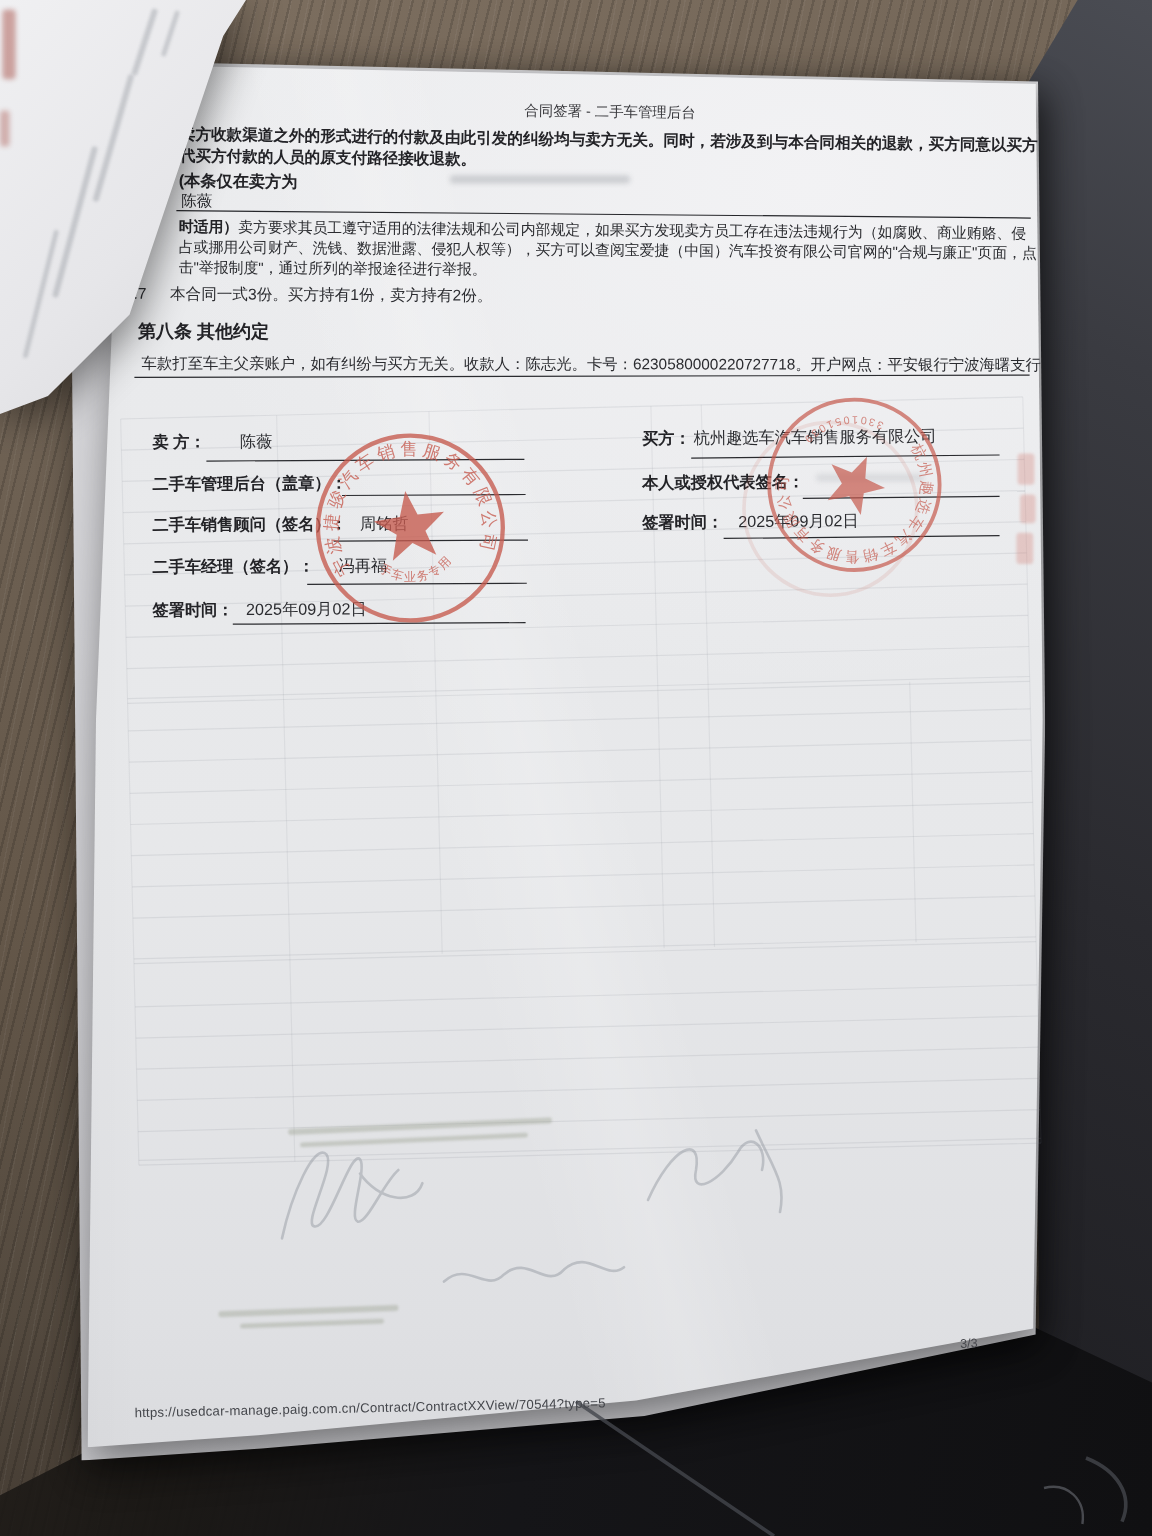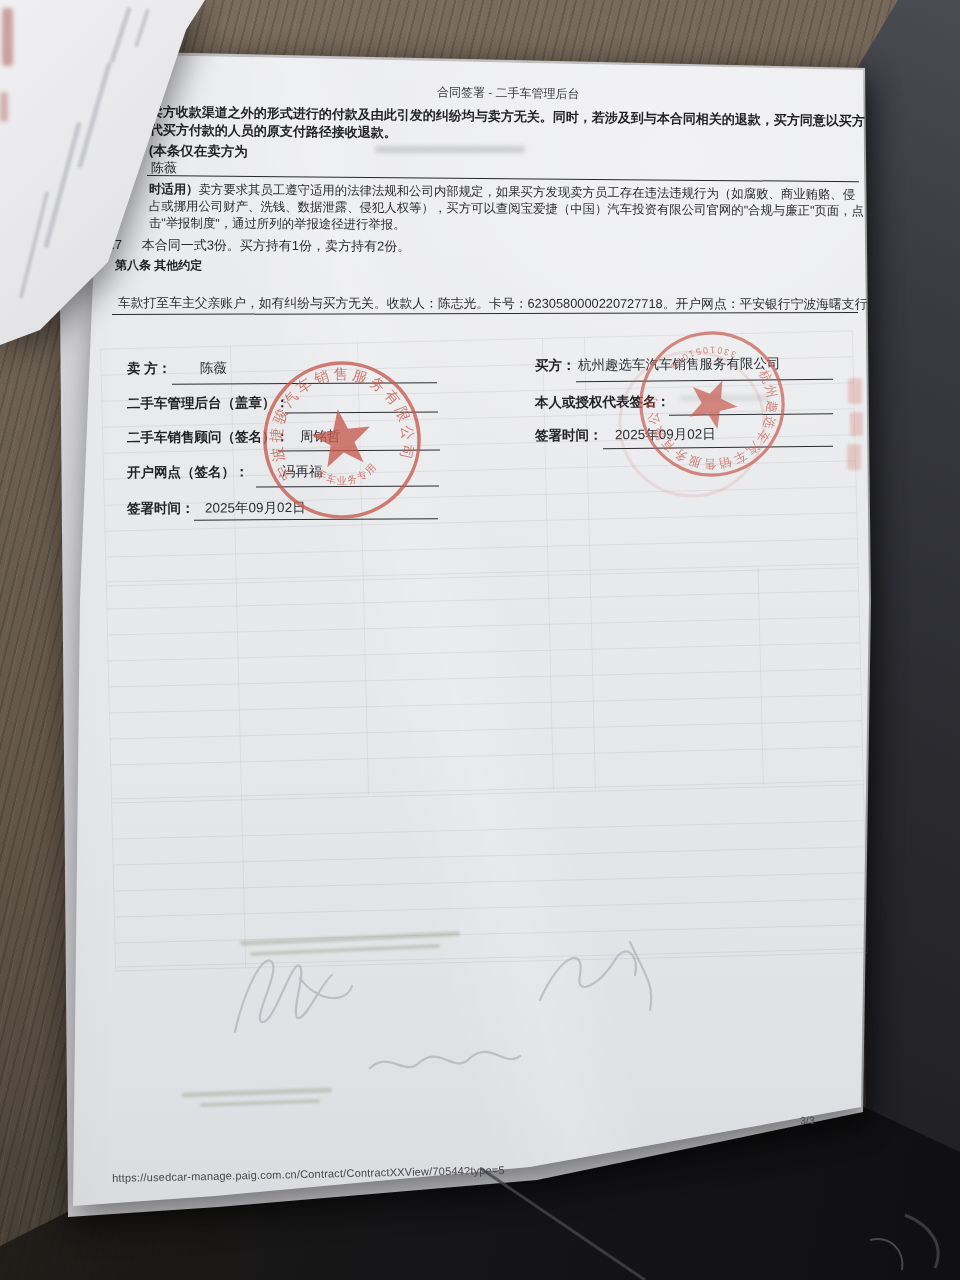--- a/index.html
+++ b/index.html
@@ -159,21 +159,21 @@
     <span class="b">时适用）</span><span>卖方要求其员工遵守适用的法律法规和公司内部规定，如果买方发现卖方员工存在违法违规行为（如腐败、商业贿赂、侵</span>
   </div>
   <div class="txt" style="left:149px;top:198px;font-size:12.4px;transform:rotate(0.4deg);transform-origin:0 0;">占或挪用公司财产、洗钱、数据泄露、侵犯人权等），买方可以查阅宝爱捷（中国）汽车投资有限公司官网的"合规与廉正"页面，点</div>
   <div class="txt" style="left:149px;top:215px;font-size:12.4px;transform:rotate(0.35deg);transform-origin:0 0;">击"举报制度"，通过所列的举报途径进行举报。</div>
 
   <div class="txt" style="left:104px;top:236px;font-size:13px;transform:rotate(0.3deg);transform-origin:0 0;">
     <span>7.7</span>
     <span style="margin-left:16px;">本合同一式3份。买方持有1份，卖方持有2份。</span>
   </div>
 
-  <div class="txt b" style="left:115px;top:257px;font-size:12px;transform:rotate(0.2deg);transform-origin:0 0;">第八条 其他约定</div>
+  <div class="txt b" style="left:115px;top:267px;font-size:15px;transform:rotate(0.2deg);transform-origin:0 0;">第八条 其他约定</div>
   <div class="txt" style="left:118px;top:295px;font-size:12.8px;transform:rotate(0.1deg);transform-origin:0 0;">车款打至车主父亲账户，如有纠纷与买方无关。收款人：陈志光。卡号：6230580000220727718。开户网点：平安银行宁波海曙支行</div>
   <div class="uline" style="left:112px;top:314px;width:746px;transform:rotate(-0.15deg);transform-origin:0 0;border-top-width:1.8px;"></div>
 
   <div class="txt" style="left:127px;top:360px;width:320px;height:18px;font-size:13.5px;transform:rotate(-0.35deg);transform-origin:0 0;">
     <span class="row-lbl">卖 方：</span>
     <span class="row-val" style="left:73px;">陈薇</span>
   </div>
   <div class="uline" style="left:172px;top:383px;width:265px;transform:rotate(-0.3deg);"></div>
 
   <div class="txt" style="left:127px;top:395px;font-size:13.5px;transform:rotate(-0.35deg);transform-origin:0 0;">
@@ -181,21 +181,21 @@
   </div>
   <div class="uline" style="left:285px;top:412px;width:153px;transform:rotate(-0.3deg);"></div>
 
   <div class="txt" style="left:127px;top:429px;width:330px;height:18px;font-size:13.5px;transform:rotate(-0.35deg);transform-origin:0 0;">
     <span class="row-lbl">二手车销售顾问（签名）：</span>
     <span class="row-val" style="left:173px;">周铭哲</span>
   </div>
   <div class="uline" style="left:278px;top:450px;width:162px;transform:rotate(-0.3deg);"></div>
 
   <div class="txt" style="left:127px;top:464px;width:330px;height:18px;font-size:13.5px;transform:rotate(-0.35deg);transform-origin:0 0;">
-    <span class="row-lbl">开户网点（签名）：</span>
+    <span class="row-lbl">二手车经理（签名）：</span>
     <span class="row-val" style="left:131px;margin-left:24px;">冯再福</span>
   </div>
   <div class="uline" style="left:256px;top:486px;width:183px;transform:rotate(-0.3deg);"></div>
 
   <div class="txt" style="left:127px;top:500px;width:330px;height:18px;font-size:13.5px;transform:rotate(-0.35deg);transform-origin:0 0;">
     <span class="row-lbl">签署时间：</span>
     <span class="row-val" style="left:78px;">2025年09月02日</span>
   </div>
   <div class="uline" style="left:194px;top:519px;width:244px;transform:rotate(-0.3deg);"></div>
 

